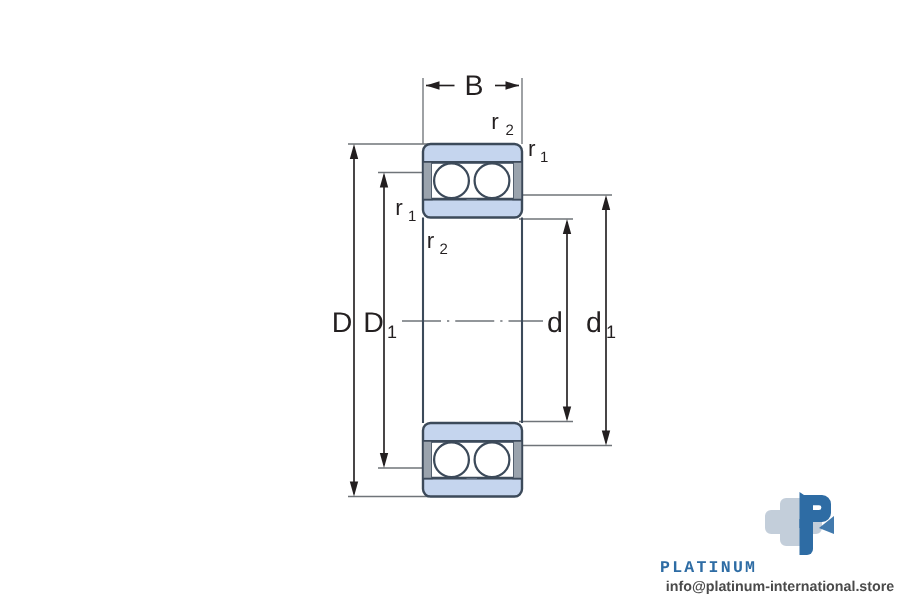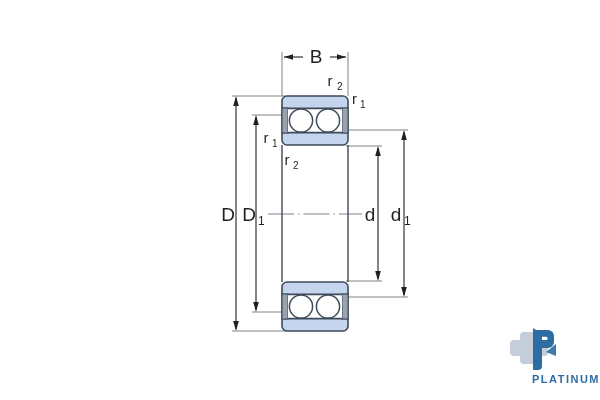--- a/index.html
+++ b/index.html
@@ -15,23 +15,23 @@
   .lbl-sub{font-size:12px;}
   .lbl-r{font-size:15px;}
   .lbl-rsub{font-size:10px;}
 
   
   #brand{
     position:absolute;left:440px;top:326px;width:160px;height:74px;
   }
   #brand-mark{position:absolute;left:62px;top:0px;width:66px;height:48px;}
   #brand-word{
-    position:absolute;left:0;top:47px;width:160px;text-align:right;
+    position:absolute;left:0;top:47px;width:160px;text-align:left;
     font-size:11px;font-weight:bold;letter-spacing:1.5px;
-    color:#2e6ca4;font-family:Liberation Sans, sans-serif;
+    color:#2e6ca4;font-family:Liberation Mono, monospace;
   }
   #brand-url{
     position:absolute;left:0;top:60px;width:160px;text-align:center;
     font-size:9.5px;font-weight:bold;color:#4a4a4a;
     font-family:"Liberation Sans", sans-serif;
   }
 </style>
 </head>
 <body>
 
@@ -165,13 +165,14 @@
 
     <path d="M22 6 h10 a4 4 0 0 1 4 4 v4 h6 a4 4 0 0 1 4 4 v8 a4 4 0 0 1 -4 4 h-6 v4 a4 4 0 0 1 -4 4 h-10 a4 4 0 0 1 -4 -4 v-4 h-6 a4 4 0 0 1 -4 -4 v-8 a4 4 0 0 1 4 -4 h6 v-4 a4 4 0 0 1 4 -4 z" fill="#b9c6d4" opacity="0.85"></path>
 
     <path d="M34 4 h12 a6 6 0 0 1 6 6 v6 a6 6 0 0 1 -6 6 h-6 v4 h-9 v-24 z
              M40 14 h4 a1.6 1.6 0 0 0 0 -3.2 h-4 z" fill="#2e6ca4"></path>
     <path d="M31 20 h9 v20 a4 4 0 0 1 -4 4 h-5 z" fill="#2e6ca4"></path>
     <path d="M44 26 l10 -8 v12 z" fill="#2e6ca4" opacity="0.9"></path>
   </svg>
 
   <div id="brand-word">PLATINUM</div>
+  <div id="brand-url">info@platinum-international.store</div>
 </div>
 
 </body></html>

